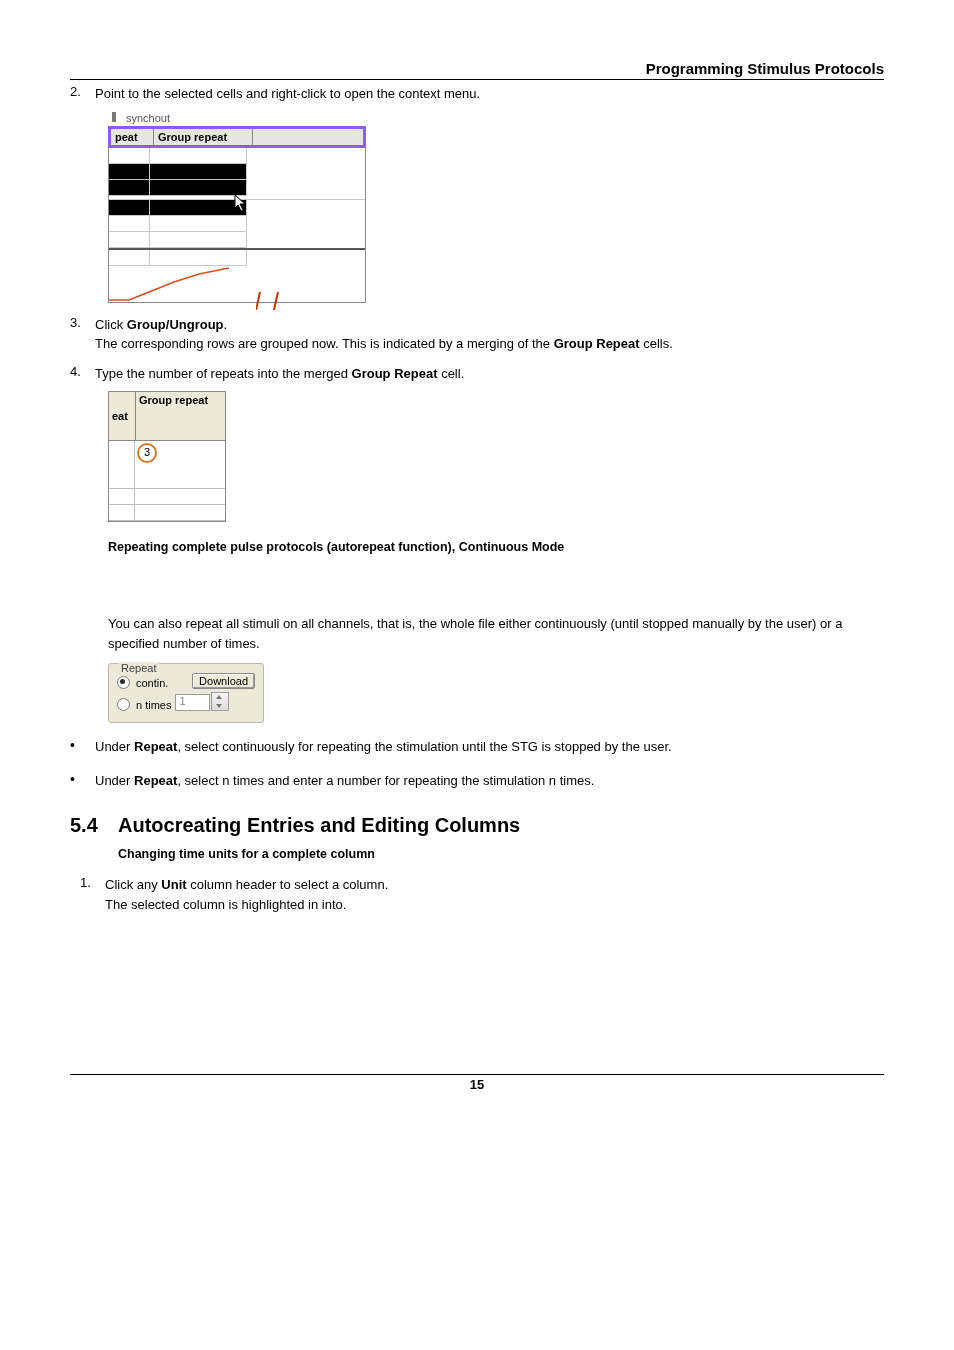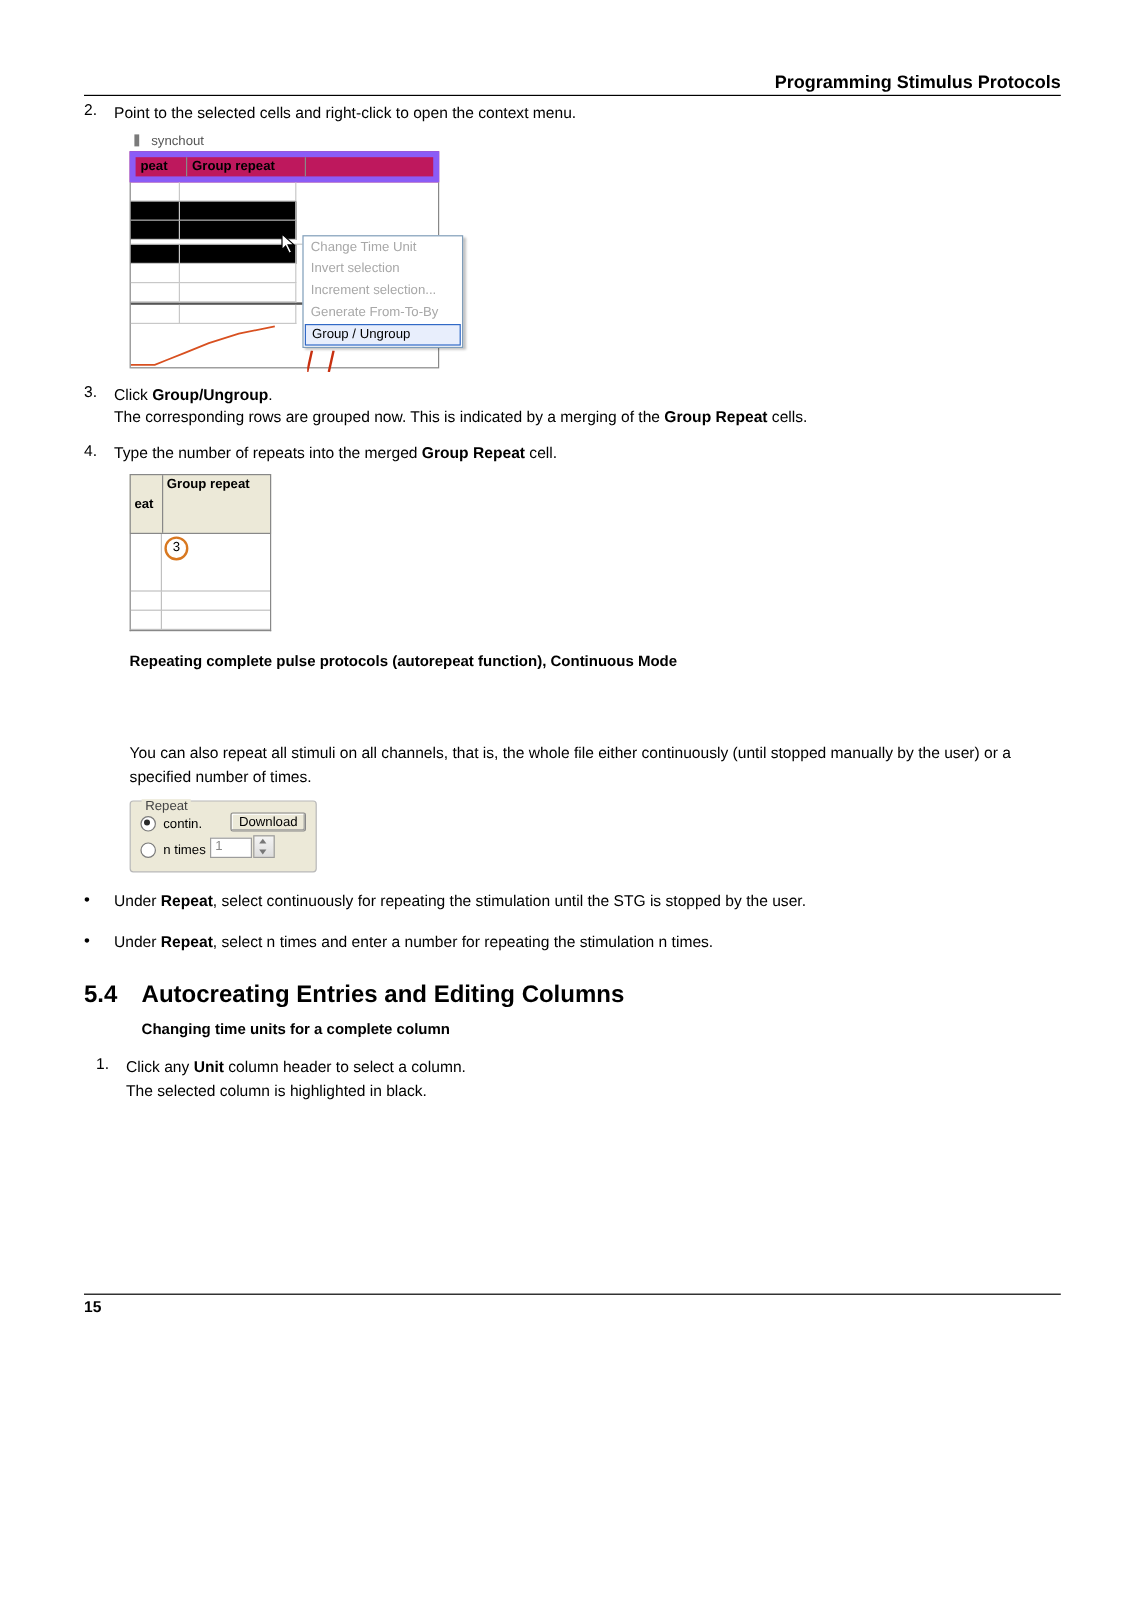--- a/index.html
+++ b/index.html
@@ -63,21 +63,21 @@
     display: inline-block;
     width: 48px;
   }
   .sub-h {
     font-weight: bold;
     font-size: 12.5px;
     margin: 10px 0 14px 48px;
   }
   .footer {
     border-top: 1px solid #000;
-    text-align: left;
+    text-align: center;
     font-weight: bold;
     font-size: 13px;
     padding-top: 2px;
     margin-top: 160px;
   }
 
   
   .shot1 {
     margin: 8px 0 12px 38px;
     width: 258px;
@@ -86,21 +86,21 @@
     font-size: 11px;
   }
   .s1-top {
     display:flex;
     align-items:flex-start;
     height:14px;
     position:relative;
   }
   .s1-verttick{width:4px;height:10px;background:#7a7a7a;margin-left:4px}
   .s1-syn{color:#555;font-size:11px;margin-left:10px;margin-bottom:-2px}
-  .s1-headers{display:flex;border:5px solid #8b5cf6;background:#be185d}
+  .s1-headers{display:flex;border:3px solid #8b5cf6;background:#e5e5e5}
   .s1-hcell{padding:2px 4px;border-right:1px solid #888;font-weight:bold;color:#000}
   .s1-hcell.peat{width:34px;font-weight:bold}
   .s1-hcell.gr{width:90px;font-weight:bold}
   .s1-grid{border-left:1px solid #888;border-right:1px solid #888}
   .s1-row{height:16px;display:flex}
   .s1-c1{width:40px;border-right:1px solid #c8c8c8;border-bottom:1px solid #c8c8c8}
   .s1-c2{width:96px;border-right:1px solid #c8c8c8;border-bottom:1px solid #c8c8c8}
   .s1-c1.sel,.s1-c2.sel{background:#000}
   .s1-spacer{height:3px;border-bottom:1px solid #c8c8c8}
   .s1-diag{height:36px;border-bottom:1px solid #888;position:relative;overflow:hidden}
@@ -195,27 +195,20 @@
       <svg width="140" height="36">
           <polyline points="0,34 20,34 30,30 45,24 65,16 90,8 120,2" fill="none" stroke="#d85020" stroke-width="1.5"></polyline>
         </svg>
     </div>
   </div>
   <div class="s1-cursor">
     <svg width="16" height="18">
         <path d="M1 1 L1 14 L4 11 L7 17 L9 16 L6 10 L11 10 Z" fill="#fff" stroke="#000" stroke-width="1"></path>
       </svg>
   </div>
-  <div class="s1-menu">
-    <div class="s1-mi">Change Time Unit</div>
-    <div class="s1-mi">Invert selection</div>
-    <div class="s1-mi">Increment selection...</div>
-    <div class="s1-mi">Generate From-To-By</div>
-    <div class="s1-mi sep active">Group / Ungroup</div>
-  </div>
   <div class="s1-redbars">
     <svg width="26" height="18">
         <line x1="4" y1="0" x2="0" y2="18" stroke="#c83010" stroke-width="2"></line>
         <line x1="22" y1="0" x2="18" y2="18" stroke="#c83010" stroke-width="2"></line>
       </svg>
   </div>
 </div>
 
 <div class="num-item">
   <div class="num">3.</div>
@@ -288,17 +281,17 @@
 <h2 class="autocol">
   <span class="secno">5.4</span><span>Autocreating Entries and Editing Columns</span>
 </h2>
 
 <div class="sub-h">Changing time units for a complete column</div>
 
 <div class="num-item" style="margin-left:10px">
   <div class="num">1.</div>
   <div class="txt">
     <span>Click any </span><span class="bold">Unit</span><span> column header to select a column.</span><br>
-    <span>The selected column is highlighted in black.</span>
+    <span>The selected column is highlighted in into.</span>
   </div>
 </div>
 
 <div class="footer">15</div>
 
 </body></html>

